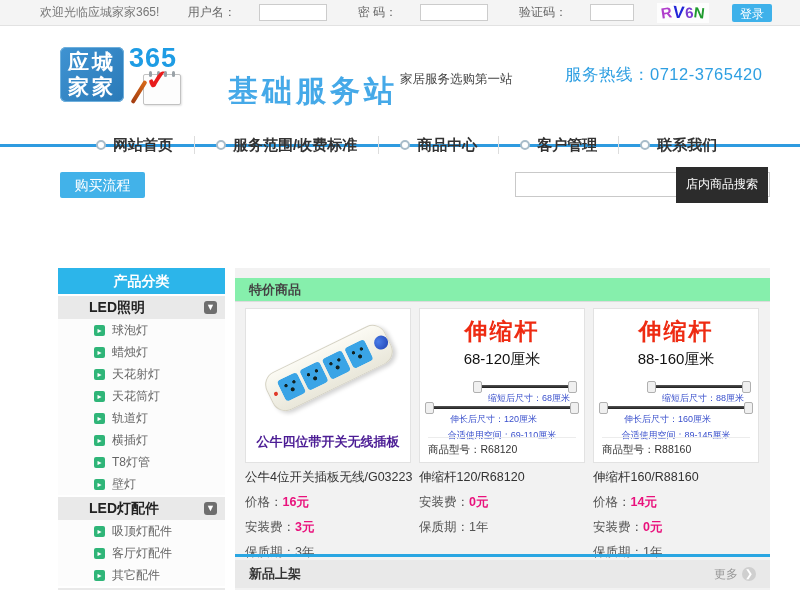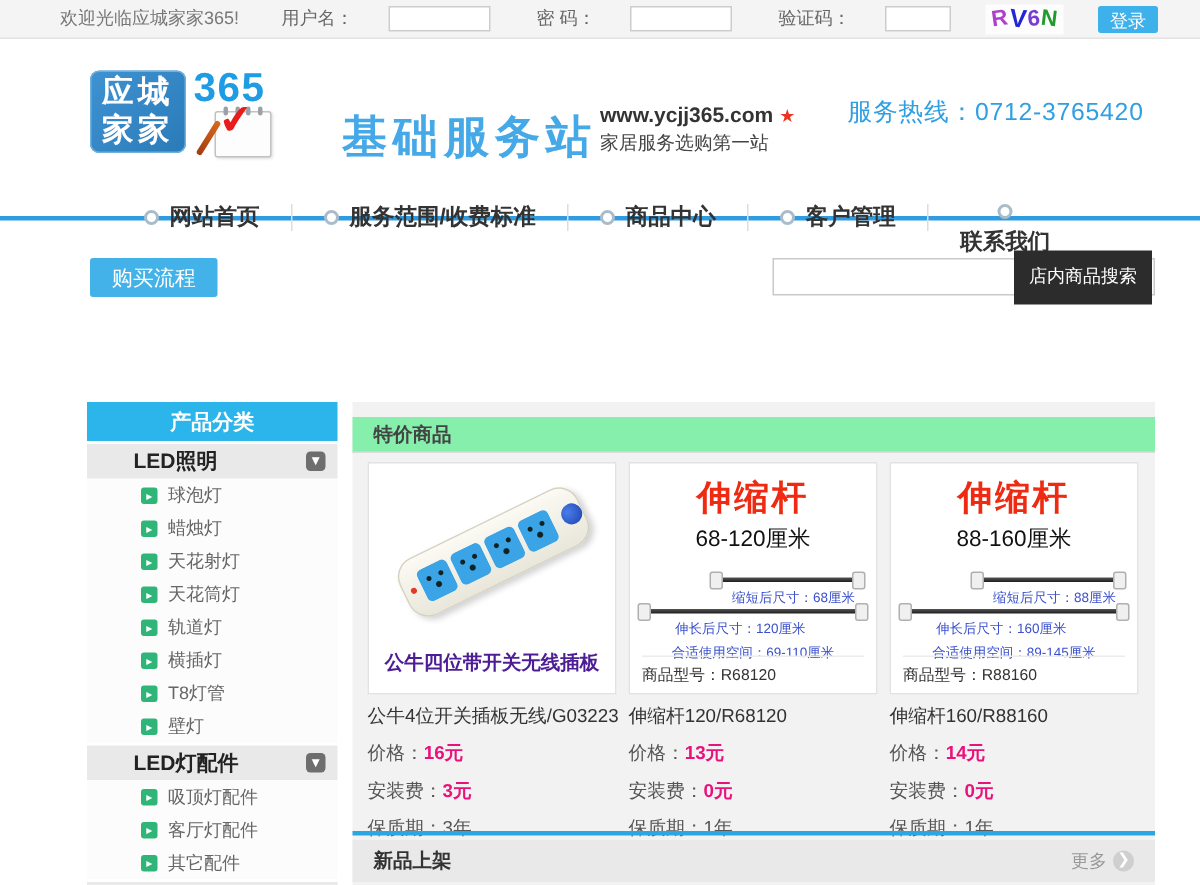--- a/index.html
+++ b/index.html
@@ -45,21 +45,21 @@
   .url-line .star{color:#ee3322;font-size:12px;margin-left:4px;font-weight:normal;}
   .slogan{font-size:12.5px;color:#444;margin-top:3px;}
   .hotline{position:absolute;left:565px;top:38px;font-size:16.5px;font-weight:500;color:#2e9fe2;letter-spacing:.5px;}
   .header-line{position:absolute;left:0;top:118px;width:800px;height:3px;background:#2f9be0;}
 
   
   .navbar{position:absolute;left:30px;top:121px;width:740px;height:47px;display:flex;align-items:center;}
   #nav-items{display:flex;align-items:center;margin-left:45px;}
   .nav-item{display:flex;align-items:center;gap:7px;font-size:15px;font-weight:bold;color:#333;
             padding:0 21px;height:18px;line-height:18px;border-right:1px solid #ddd;cursor:pointer;}
-  .nav-item:last-child{border-right:none;flex-direction:column;}
+  .nav-item:last-child{border-right:none;}
   .nav-ico{width:6px;height:6px;border-radius:50%;border:2px solid #a9bcc9;background:#fff;flex:0 0 auto;}
 
   
   .buyflow{position:absolute;left:60px;top:172px;width:85px;height:26px;background:#42b2e9;color:#fff;
            font-size:14px;line-height:26px;text-align:center;border-radius:2px;cursor:pointer;}
   .searchbox{position:absolute;left:515px;top:172px;width:255px;height:25px;border:1px solid #c9c9c9;
              background:#fff;display:flex;align-items:center;box-sizing:border-box;}
   .searchbox input{flex:1;border:none;outline:none;height:19px;font-size:12px;padding:0 6px;min-width:0;}
   .search-btn{flex:0 0 auto;width:92px;height:36px;margin-right:1px;background:#2c2c2c;color:#fff;
               border:none;font-size:12px;cursor:pointer;}
@@ -171,23 +171,20 @@
           <i></i>
           <i></i>
           <i></i>
           <i></i>
         </span>
       <span class="pen"></span>
       <span class="check">✔</span>
     </div>
     <div class="site-title">基础服务站</div>
     <div class="url-block">
-      <div class="url-line">
-        <span>www.ycjj365.com</span><span class="star">★</span>
-      </div>
       <div class="slogan">家居服务选购第一站</div>
     </div>
     <div class="hotline">服务热线：0712-3765420</div>
     <div class="header-line"></div>
   </div>
 
   <div class="navbar">
     <div id="nav-items">
         <div class="nav-item">
           <span class="nav-ico"></span>
@@ -317,21 +314,20 @@
       </div>
     <div id="info-row">
         <div class="info">
           <div class="info-title">公牛4位开关插板无线/G03223</div>
           <div class="info-row"><span>价格：</span><span class="val-pink">16元</span></div>
           <div class="info-row"><span>安装费：</span><span class="val-pink">3元</span></div>
           <div class="info-row"><span>保质期：</span><span>3年</span></div>
         </div>
         <div class="info">
           <div class="info-title">伸缩杆120/R68120</div>
-          <div class="info-row"><span>价格：</span><span class="val-pink">13元</span></div>
           <div class="info-row"><span>安装费：</span><span class="val-pink">0元</span></div>
           <div class="info-row"><span>保质期：</span><span>1年</span></div>
         </div>
         <div class="info">
           <div class="info-title">伸缩杆160/R88160</div>
           <div class="info-row"><span>价格：</span><span class="val-pink">14元</span></div>
           <div class="info-row"><span>安装费：</span><span class="val-pink">0元</span></div>
           <div class="info-row"><span>保质期：</span><span>1年</span></div>
         </div>
       </div>

